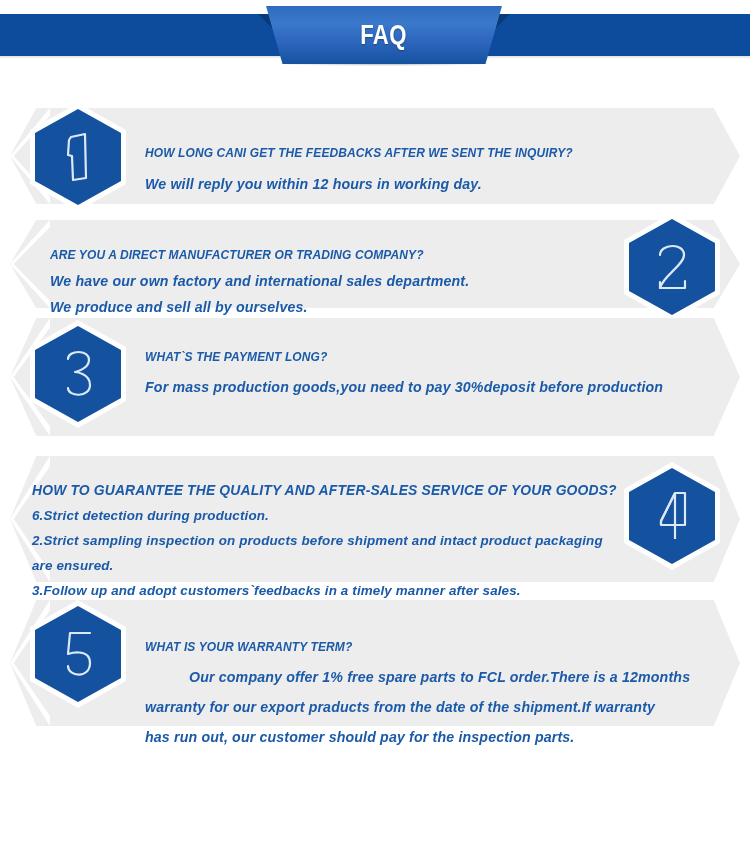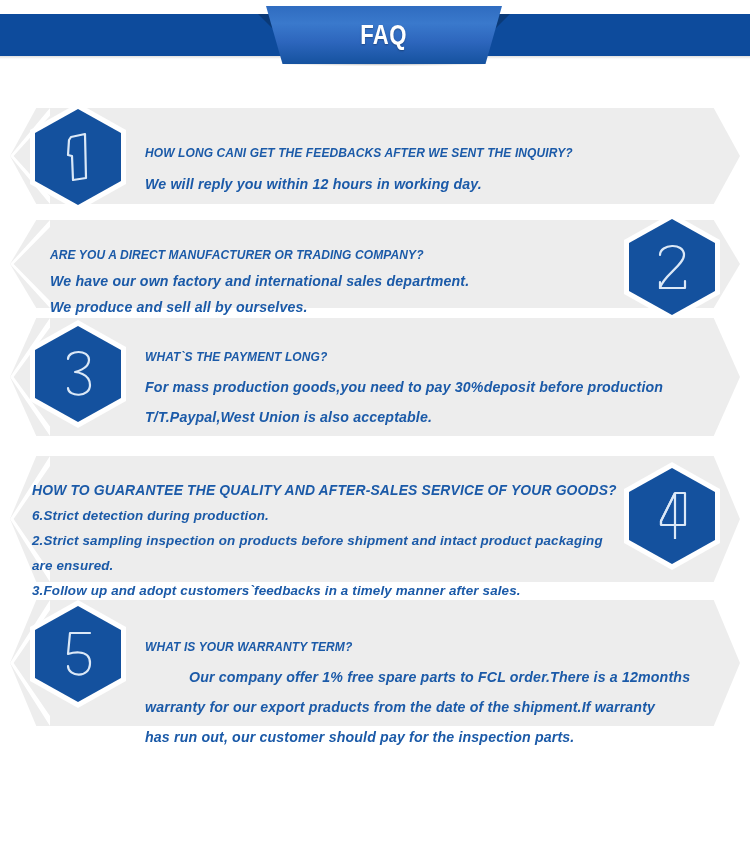--- a/index.html
+++ b/index.html
@@ -225,21 +225,20 @@
         <div class="badge-hex"></div>
         <div class="badge-num">
           <svg width="44" height="58" viewBox="0 0 44 58">
             <path d="M12 14 C12 5, 33 4, 33 15 C33 24, 19 27, 19 27 C19 27, 34 28, 34 40 C34 53, 12 52, 12 43" fill="none" stroke="#dbe8f7" stroke-width="2.2" stroke-linejoin="round" stroke-linecap="round"></path>
           </svg>
         </div>
       </div>
       <div class="content" style="top: 242px; left: 145px;">
         <div class="q-line  heading" style="line-height: 30px;">WHAT`S THE PAYMENT LONG?</div>
         <div class="q-line " style="line-height: 30px;">For mass production goods,you need to pay 30%deposit before production</div>
-        <div class="q-line " style="line-height: 30px;">T/T.Paypal,West Union is also acceptable.</div>
       </div>
     </div>
     <div class="faq-item" style="height: 0px; position: absolute; top: 100px; left: 0px;">
       <div class="panel" style="top: 356px; height: 126px;"></div>
       <div class="panel-inner-notch" style="top: 356px; height: 126px;"></div>
       <div class="badge" style="top: 362px; left: 624px;">
         <div class="badge-ring"></div>
         <div class="badge-hex"></div>
         <div class="badge-num">
           <svg width="46" height="58" viewBox="0 0 46 58">

